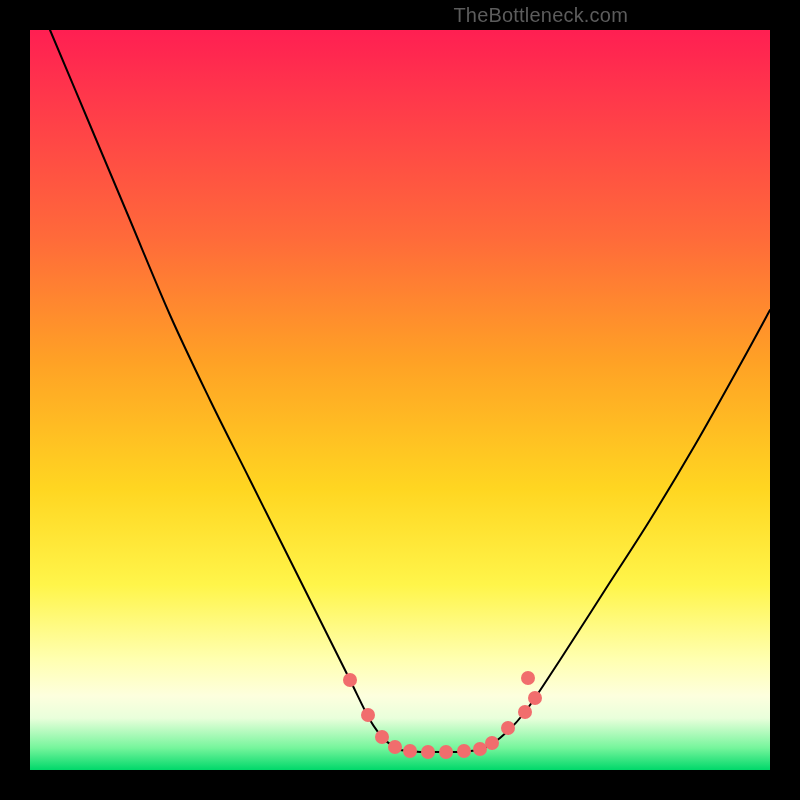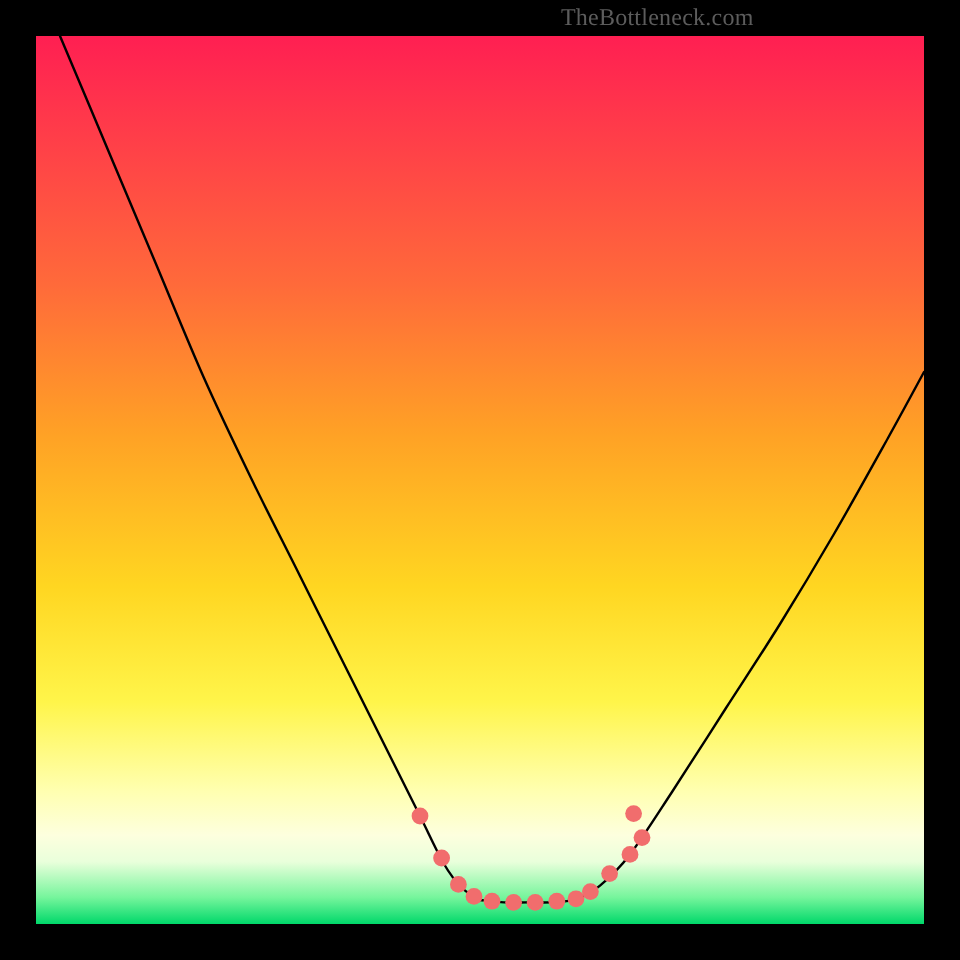--- a/index.html
+++ b/index.html
@@ -9,21 +9,20 @@
     height: 800px;
     overflow: hidden;
     background: #000;
     font-family: Arial, Helvetica, sans-serif;
   }
   .frame {
     position: relative;
     width: 636px;
     height: 800px;
     background: #000;
-    font-family: Liberation Serif, serif;
   }
   .plot-area {
     position: absolute;
     left: 30px;
     top: 30px;
     width: 740px;
     height: 740px;
     
     background: linear-gradient(
       to bottom,

